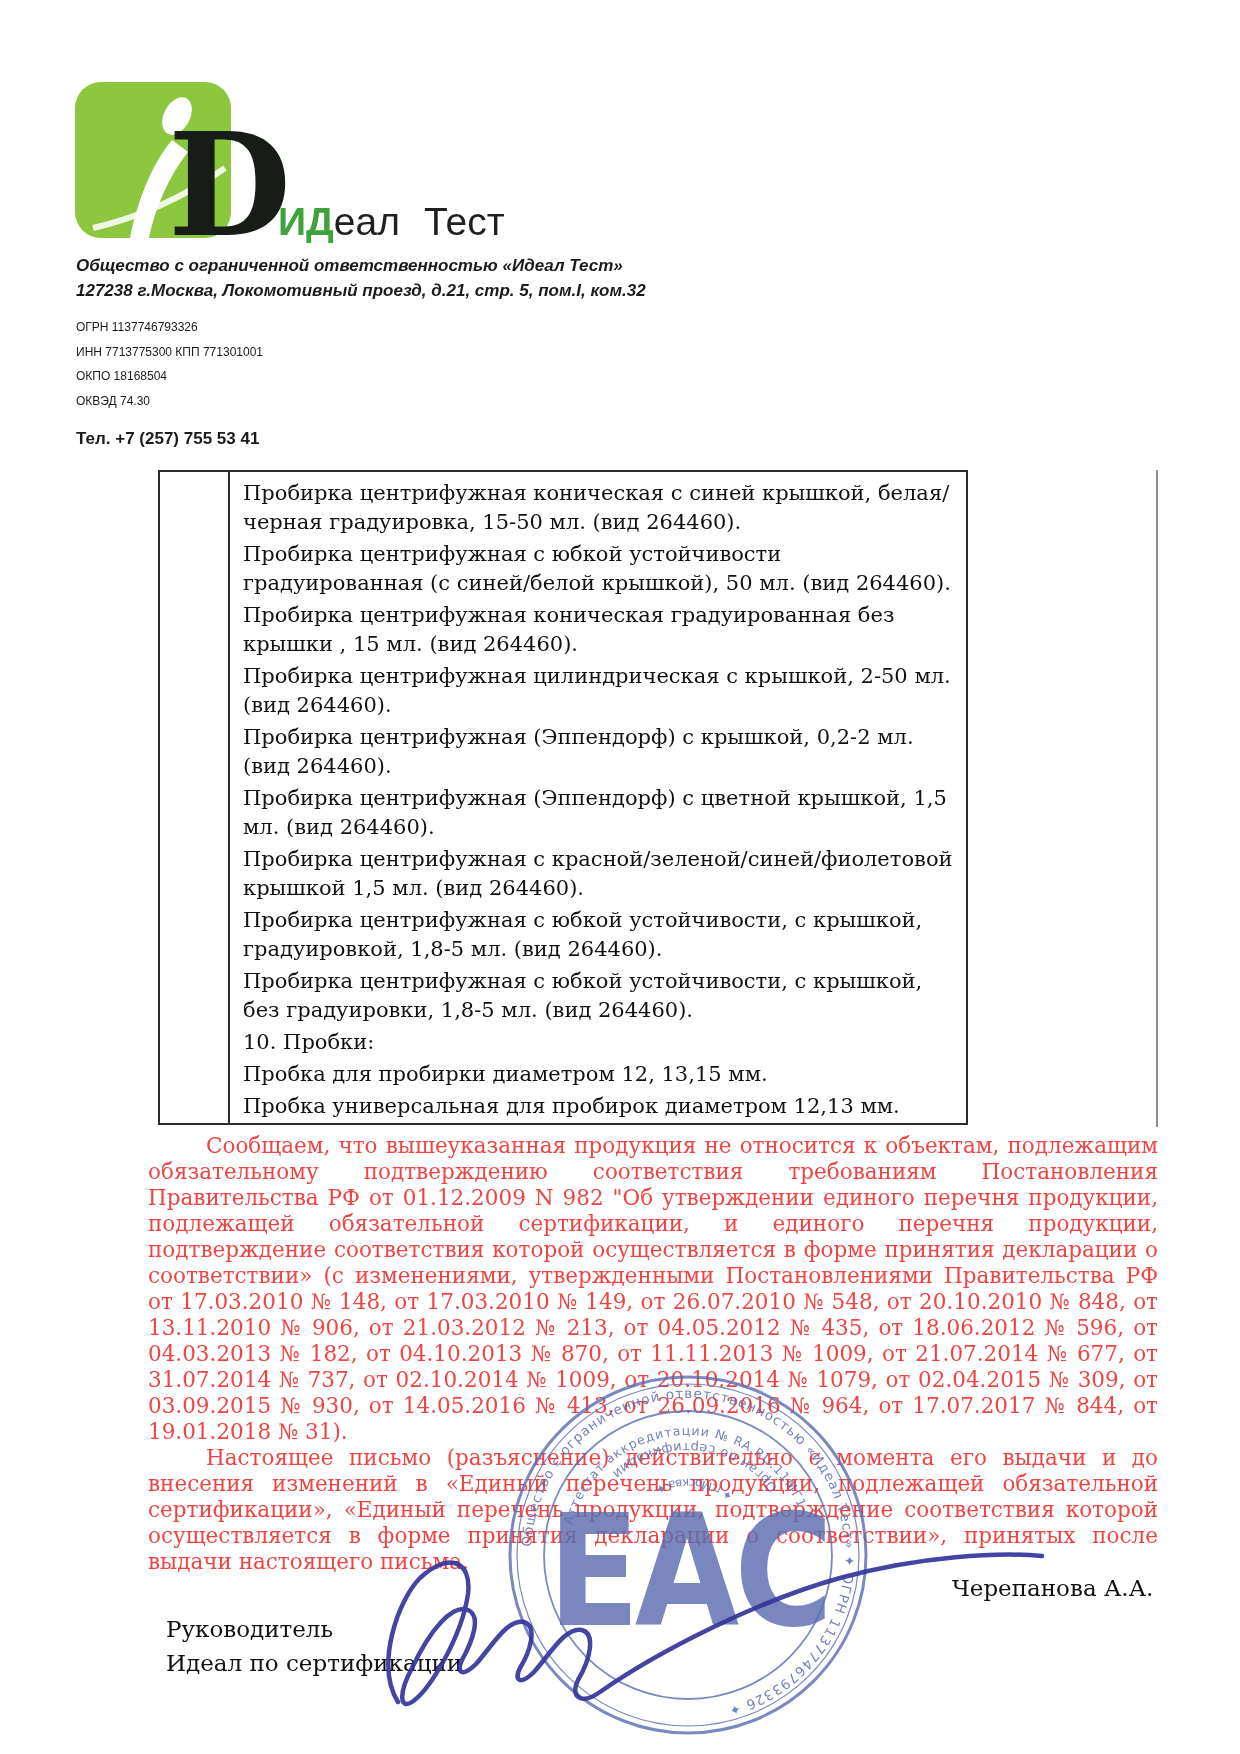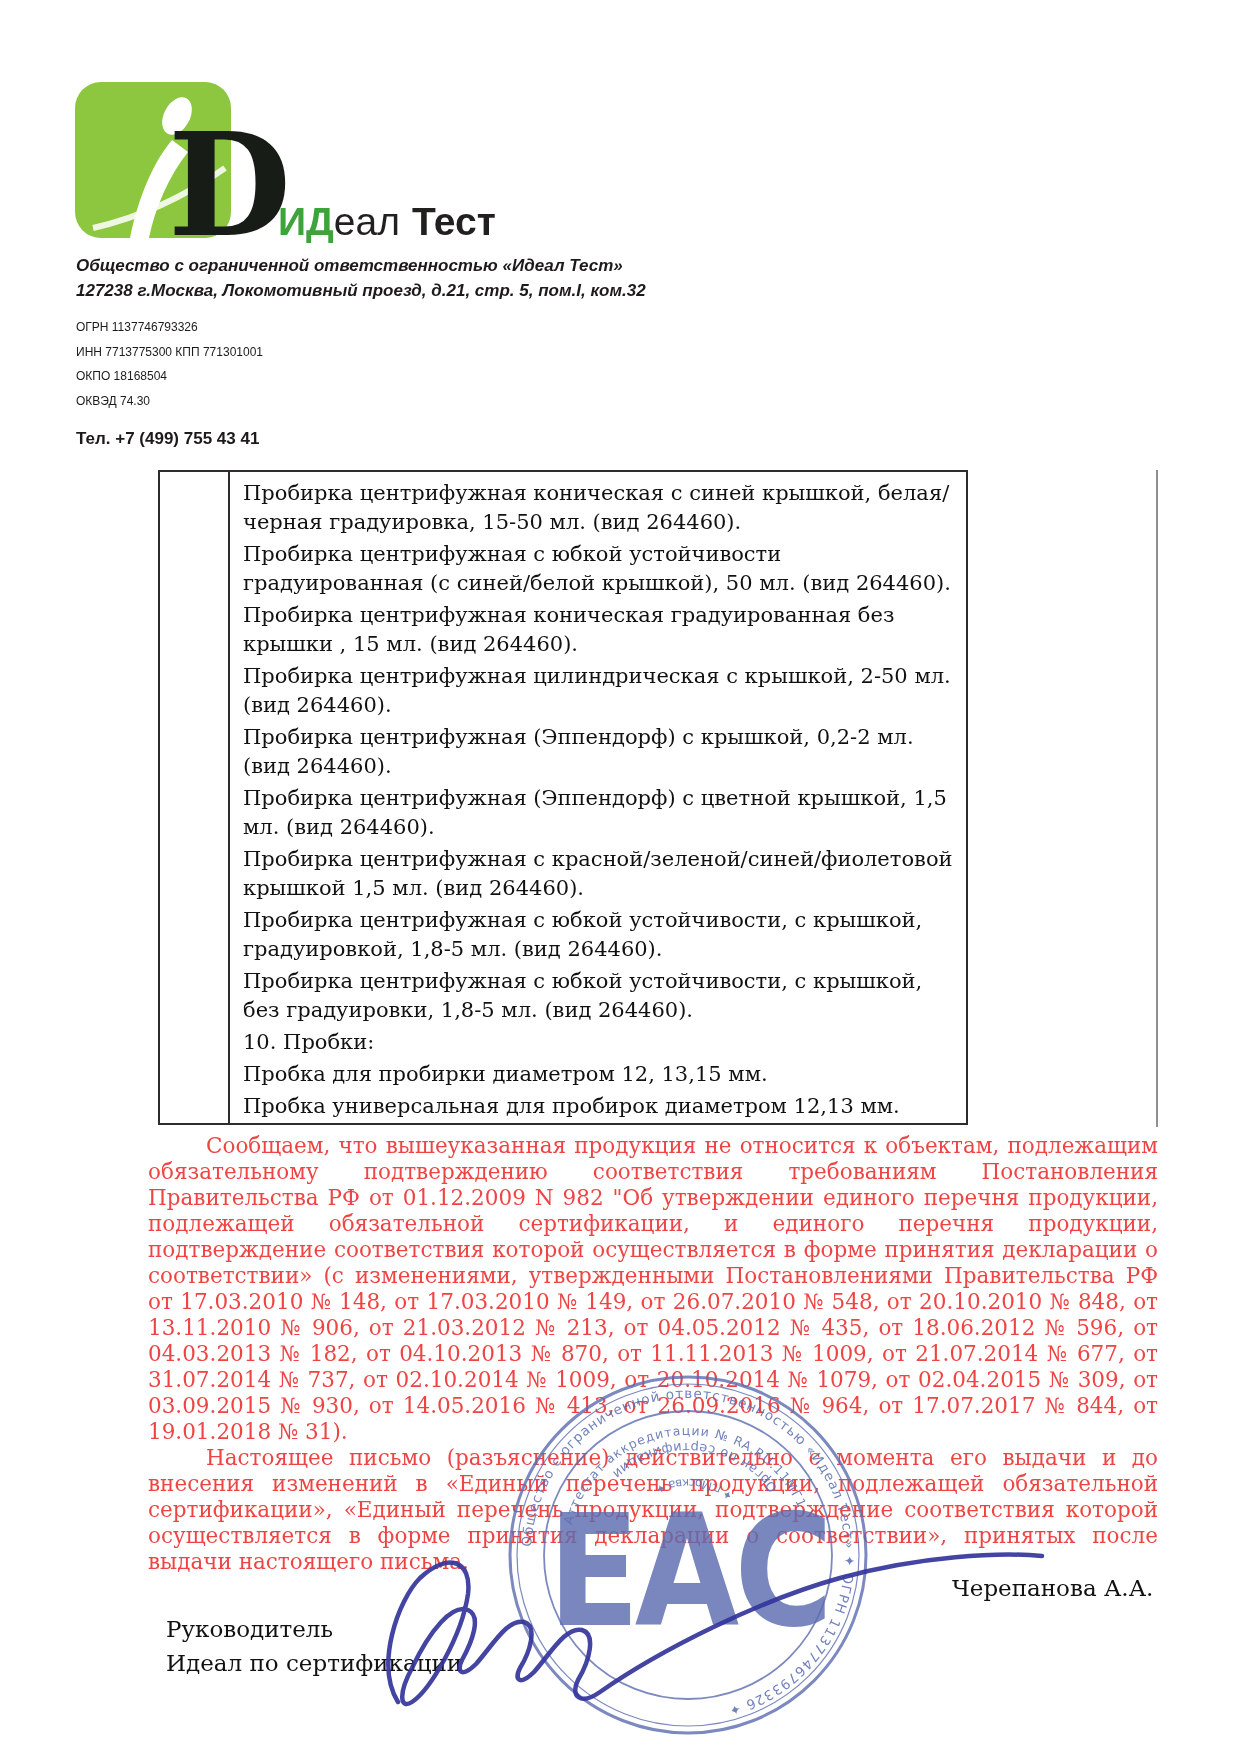--- a/index.html
+++ b/index.html
@@ -7,21 +7,21 @@
         font-family:"Liberation Sans",sans-serif;color:#1d1a1b;}
 
   
   .logo-square{position:absolute;left:75px;top:82px;width:156px;height:156px;
                background:#8dc63f;border-radius:26px;overflow:hidden;}
   .big-d{position:absolute;left:168px;top:114px;font-family:"DejaVu Serif",serif;
          font-size:142px;line-height:1;font-weight:600;color:#171d16;letter-spacing:-2px;}
   .brand{position:absolute;left:278px;top:202px;font-size:39px;line-height:1;white-space:nowrap;}
   .brand-id{color:#3fa33c;font-weight:700;}
   .brand-eal{color:#221f1f;font-weight:400;}
-  .brand-test{color:#221f1f;font-weight:700;margin-left:12px;}
+  .brand-test{color:#221f1f;font-weight:400;margin-left:24px;}
 
   
   .company{position:absolute;left:76px;top:253px;}
   .co-bold{font-size:17px;line-height:25px;font-weight:700;font-style:italic;}
   .co-reg{font-size:12px;line-height:24.6px;font-weight:400;}
   .co-first{margin-top:12px;}
   .co-phone{margin-top:13px;font-size:17px;line-height:25px;font-weight:700;}
 
   
   .doc-table{position:absolute;left:158px;top:470px;width:810px;height:655px;
@@ -67,21 +67,21 @@
     </div>
   </div>
 
   <div class="company">
     <div class="co-bold">Общество с ограниченной ответственностью «Идеал Тест»</div>
     <div class="co-bold">127238 г.Москва, Локомотивный проезд, д.21, стр. 5, пом.I, ком.32</div>
     <div class="co-reg co-first">ОГРН 1137746793326</div>
     <div class="co-reg">ИНН 7713775300  КПП 771301001</div>
     <div class="co-reg">ОКПО 18168504</div>
     <div class="co-reg">ОКВЭД 74.30</div>
-    <div class="co-phone">Тел. +7 (499) 755 43 41</div>
+    <div class="co-phone">Тел. +7 (257) 755 53 41</div>
   </div>
 
   <div class="doc-table">
     <div class="tbl-left"></div>
     <div class="tbl-main">
       <p>Пробирка центрифужная коническая с синей крышкой, белая/черная градуировка, 15-50 мл. (вид 264460).</p>
       <p>Пробирка центрифужная с юбкой устойчивости градуированная (с синей/белой крышкой), 50 мл. (вид 264460).</p>
       <p>Пробирка центрифужная коническая градуированная без крышки , 15 мл. (вид 264460).</p>
       <p>Пробирка центрифужная цилиндрическая с крышкой, 2-50 мл. (вид 264460).</p>
       <p>Пробирка центрифужная (Эппендорф) с крышкой, 0,2-2 мл. (вид 264460).</p>

